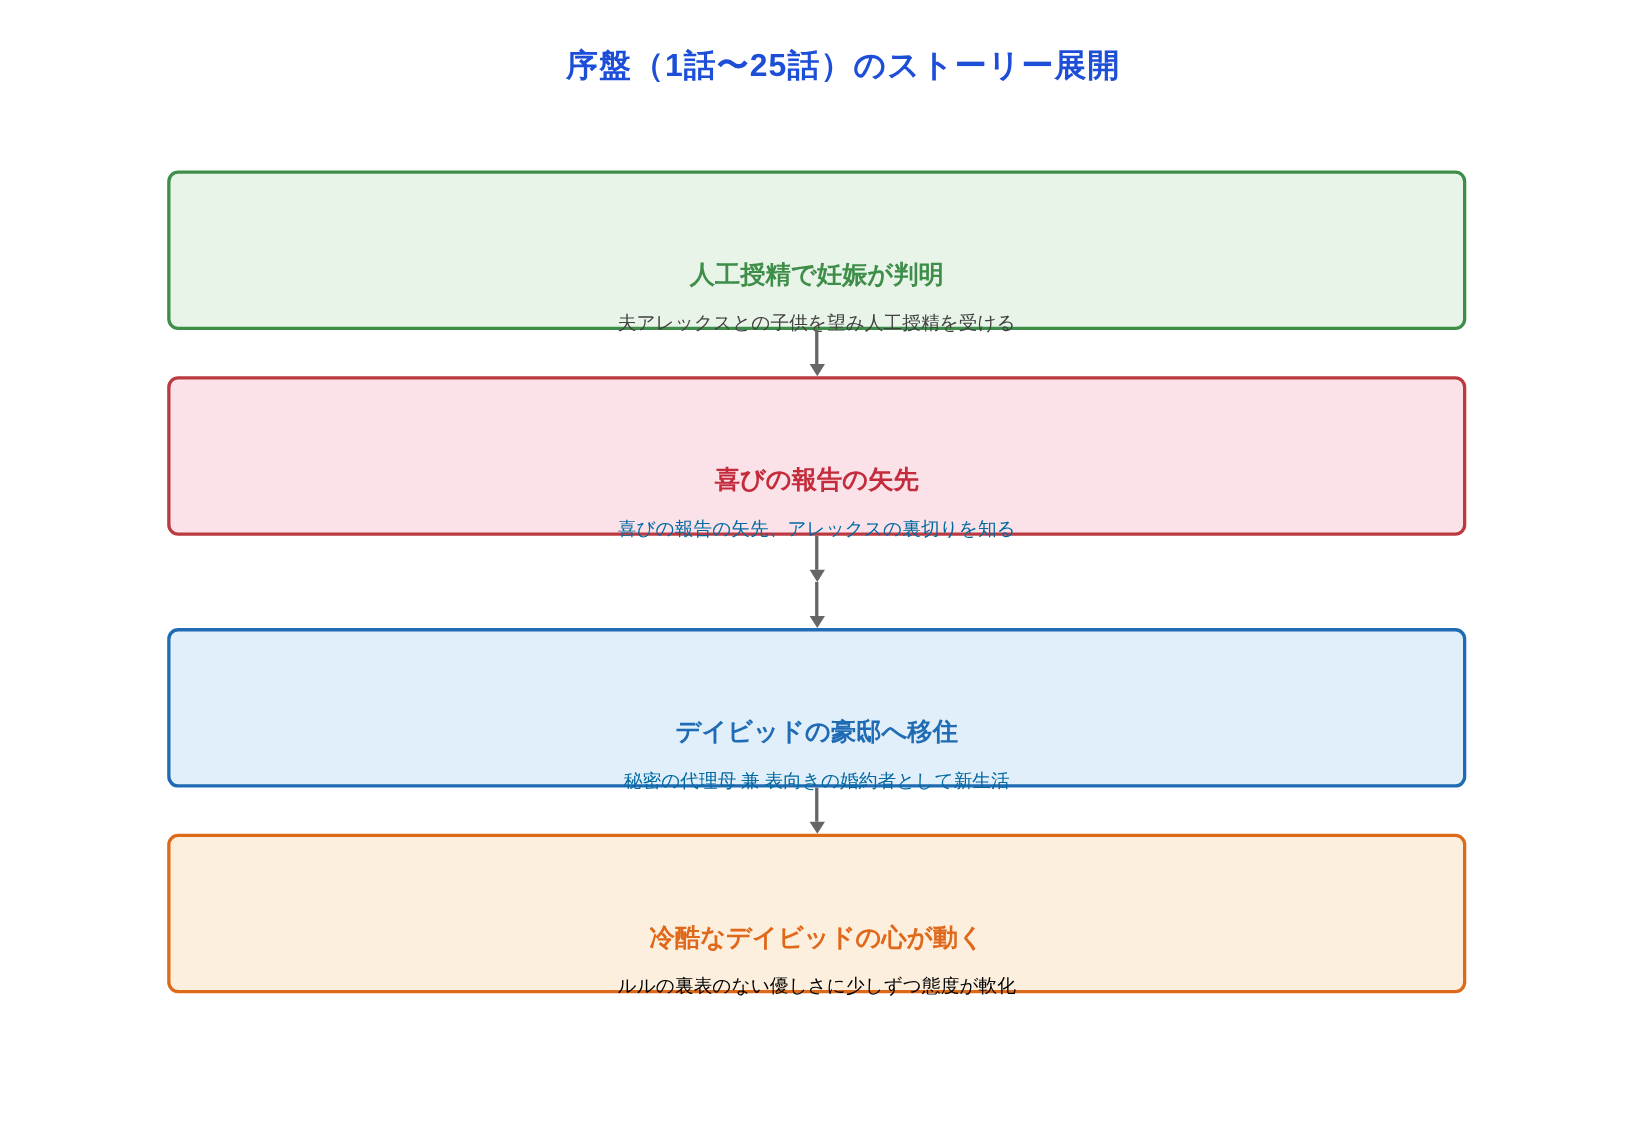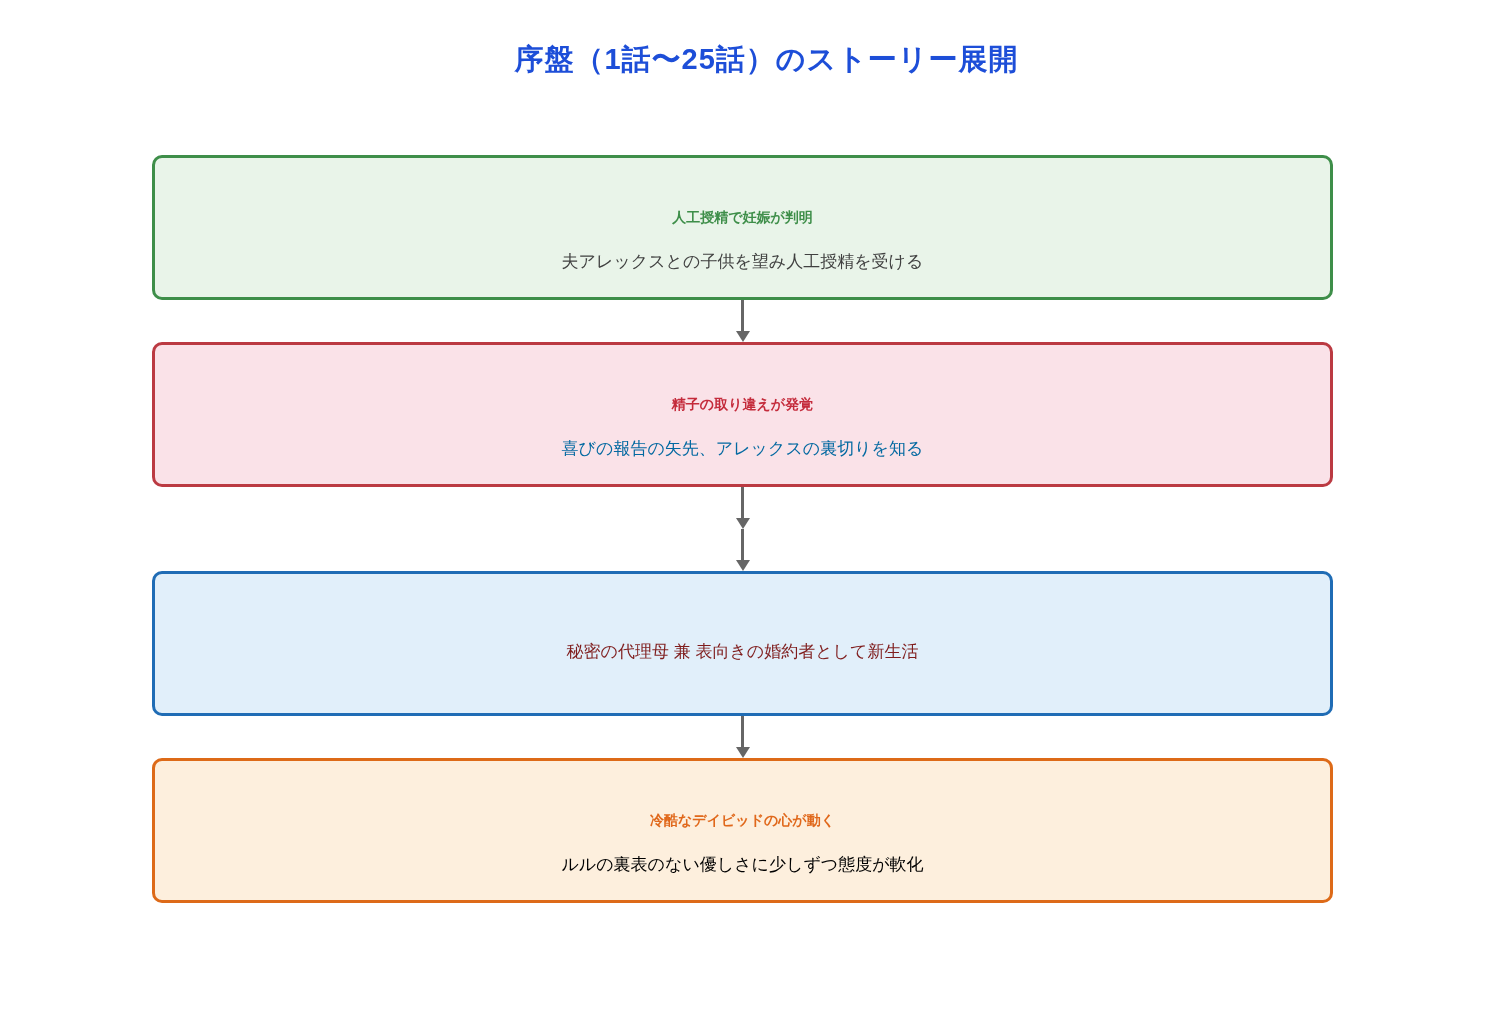--- a/index.html
+++ b/index.html
@@ -38,29 +38,31 @@
   .step-box {
     box-sizing: border-box;
     height: 145px;
     border: 3px solid var(--border, #444);
     background: var(--fill, #eee);
     border-radius: 10px;
     padding-top: 46px;
     text-align: center;
   }
   .step-label {
-    font-size: 14px;
+    font-size: 23px;
     font-weight: bold;
     line-height: 26px;
     color: var(--labelColor, #222);
+    margin-top: 32px;
   }
   .step-desc {
     margin-top: 21px;
     font-size: 17px;
     line-height: 22px;
+    font-family: Liberation Serif, serif;
   }
   .arrow {
     align-self: center;
     height: 42px;
     width: 16px;
     position: relative;
   }
   .arrow .shaft {
     position: absolute;
     left: 6.5px;
@@ -89,37 +91,38 @@
     <div class="step-label">人工授精で妊娠が判明</div>
     <div class="step-desc" style="color: rgb(64, 64, 64);">夫アレックスとの子供を望み人工授精を受ける</div>
   </div>
 
   <div class="arrow">
     <div class="shaft" style="background: rgb(102, 102, 102);"></div>
     <div class="head" style="border-top-color: rgb(102, 102, 102);"></div>
   </div>
 
   <div class="step-box" style="--border: #bb3a42; --fill: #fae2e8; --labelColor: #c42b3b;">
-    <div class="step-label">精子の取り違えが発覚</div>
+    <div class="step-label">喜びの報告の矢先</div>
     <div class="step-desc" style="color: #0369a1;">喜びの報告の矢先、アレックスの裏切りを知る</div>
   </div>
 
   <div class="arrow">
     <div class="shaft" style="background: rgb(102, 102, 102);"></div>
     <div class="head" style="border-top-color: rgb(102, 102, 102);"></div>
   </div>
 
 
   <div class="arrow">
     <div class="shaft" style="background: rgb(102, 102, 102);"></div>
     <div class="head" style="border-top-color: rgb(102, 102, 102);"></div>
   </div>
 
   <div class="step-box" style="--border: #1f6cb5; --fill: #e1effa; --labelColor: #1f6cb5;">
-    <div class="step-desc" style="color: #7f1d1d;">秘密の代理母 兼 表向きの婚約者として新生活</div>
+    <div class="step-label">デイビッドの豪邸へ移住</div>
+    <div class="step-desc" style="color: #0369a1;">秘密の代理母 兼 表向きの婚約者として新生活</div>
   </div>
 
   <div class="arrow">
     <div class="shaft" style="background: rgb(102, 102, 102);"></div>
     <div class="head" style="border-top-color: rgb(102, 102, 102);"></div>
   </div>
 
   <div class="step-box" style="--border: #dd6a18; --fill: #fdefdd; --labelColor: #e0681b;">
     <div class="step-label">冷酷なデイビッドの心が動く</div>
     <div class="step-desc" style="color: #000000;">ルルの裏表のない優しさに少しずつ態度が軟化</div>

